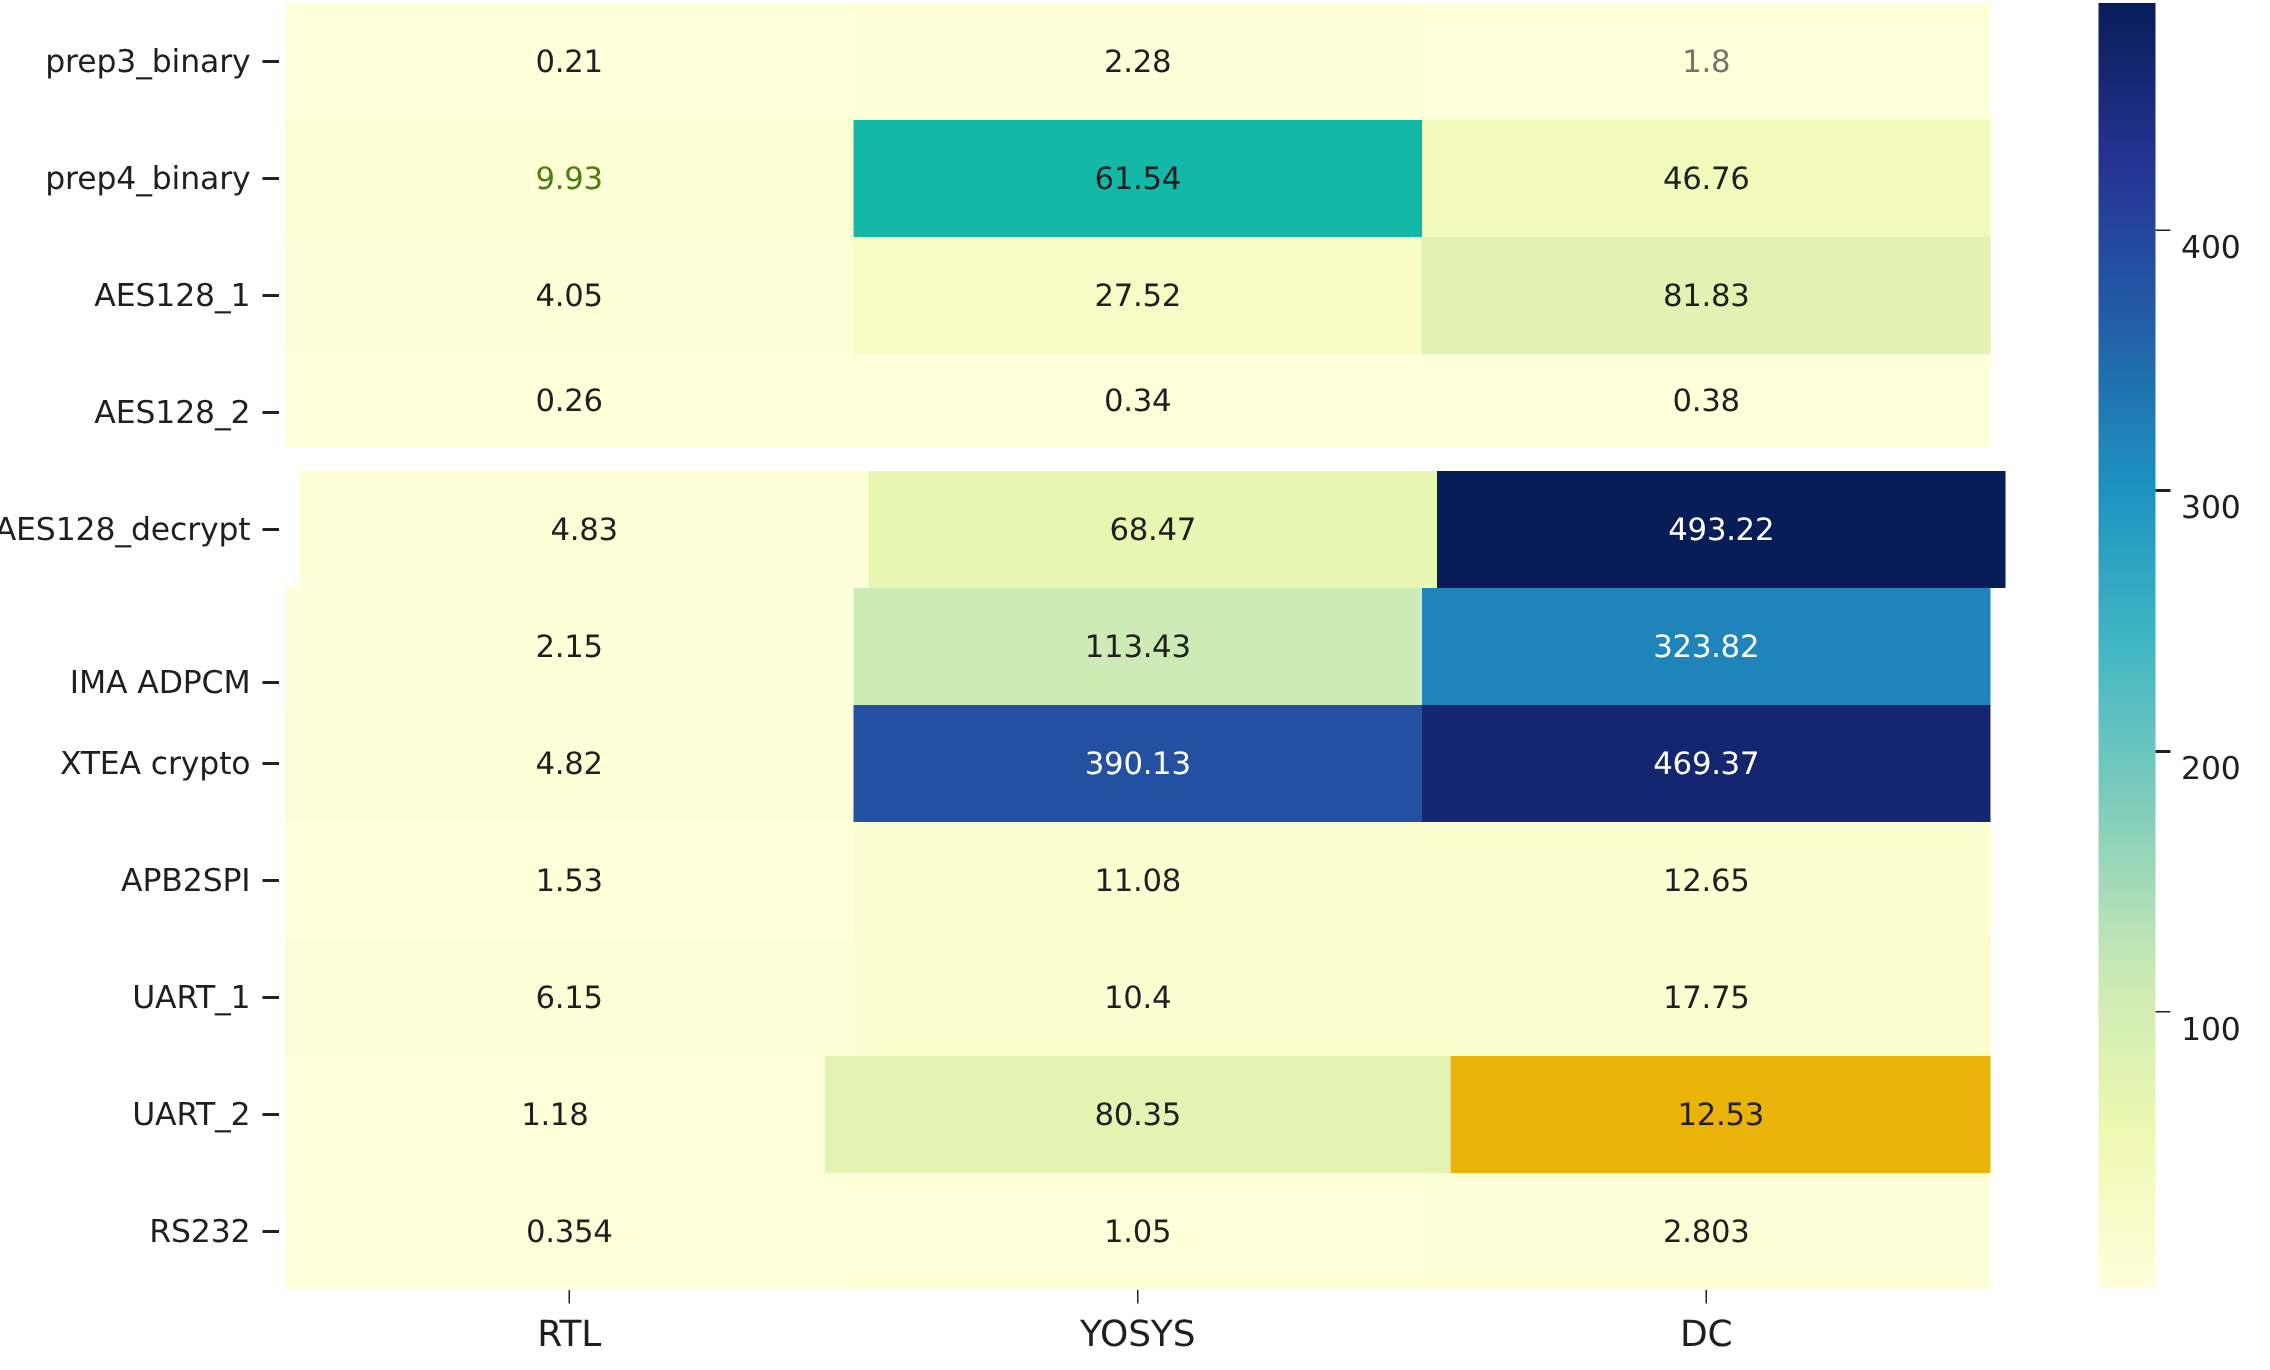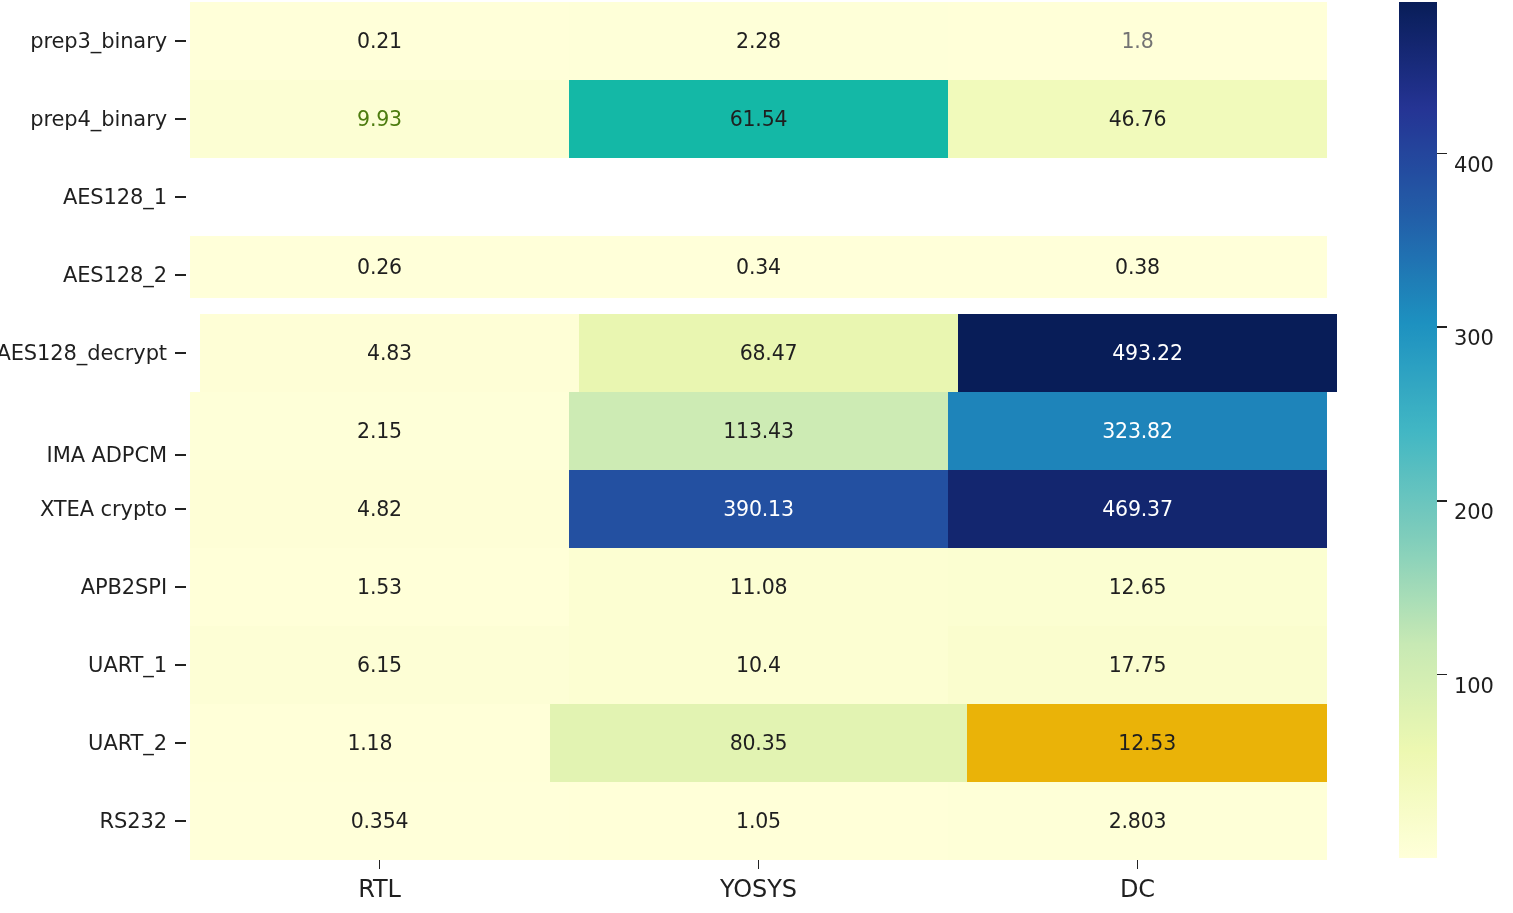--- a/index.html
+++ b/index.html
@@ -219,20 +219,31 @@
         <div class="hm-cell" style="width: 379px; background: rgb(252, 254, 211);">
           <span class="hm-cell-text" style="color: #4d7c0f;">9.93</span>
         </div>
         <div class="hm-cell" style="width: 379px; background: #14b8a6;">
           <span class="hm-cell-text" style="color: rgb(31, 31, 31);">61.54</span>
         </div>
         <div class="hm-cell" style="width: 379px; background: rgb(241, 250, 187);">
           <span class="hm-cell-text" style="color: rgb(31, 31, 31);">46.76</span>
         </div>
       </div>
+      <div class="hm-row" style="top: 156px; height: 78px;">
+        <div class="hm-cell" style="width: 379px; background: rgb(254, 255, 215);">
+          <span class="hm-cell-text" style="color: rgb(31, 31, 31);">4.05</span>
+        </div>
+        <div class="hm-cell" style="width: 379px; background: rgb(247, 252, 199);">
+          <span class="hm-cell-text" style="color: rgb(31, 31, 31);">27.52</span>
+        </div>
+        <div class="hm-cell" style="width: 379px; background: rgb(225, 243, 178);">
+          <span class="hm-cell-text" style="color: rgb(31, 31, 31);">81.83</span>
+        </div>
+      </div>
       <div class="hm-row" style="top: 234px; height: 62px;">
         <div class="hm-cell" style="width: 379px; background: rgb(255, 255, 217);">
           <span class="hm-cell-text" style="color: rgb(31, 31, 31);">0.26</span>
         </div>
         <div class="hm-cell" style="width: 379px; background: rgb(255, 255, 217);">
           <span class="hm-cell-text" style="color: rgb(31, 31, 31);">0.34</span>
         </div>
         <div class="hm-cell" style="width: 379px; background: rgb(255, 255, 217);">
           <span class="hm-cell-text" style="color: rgb(31, 31, 31);">0.38</span>
         </div>

